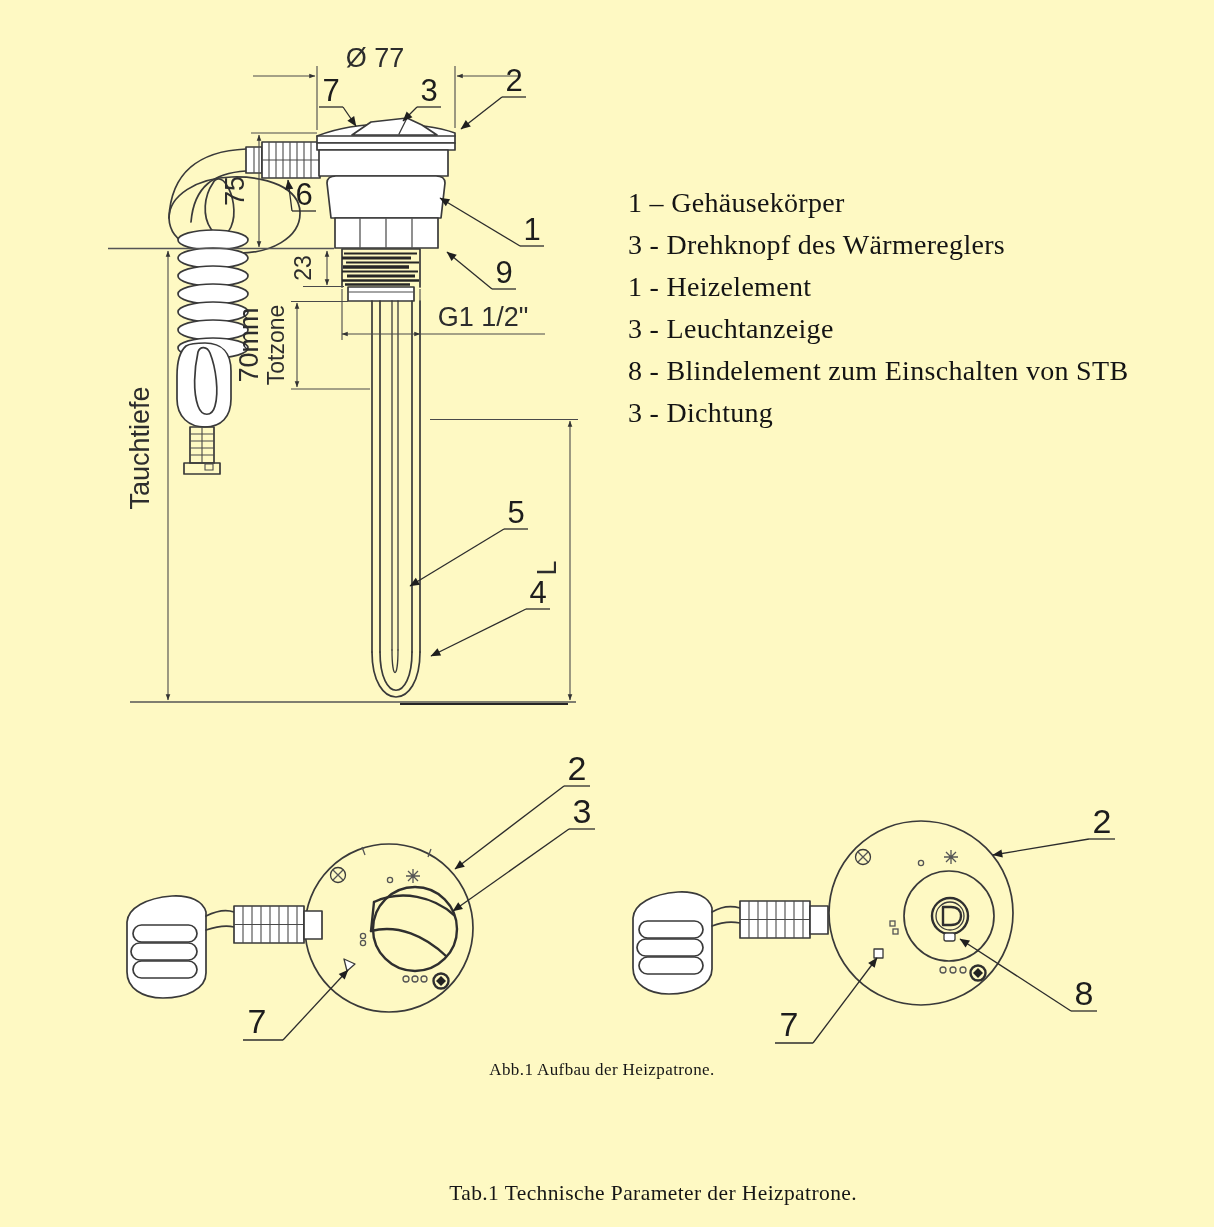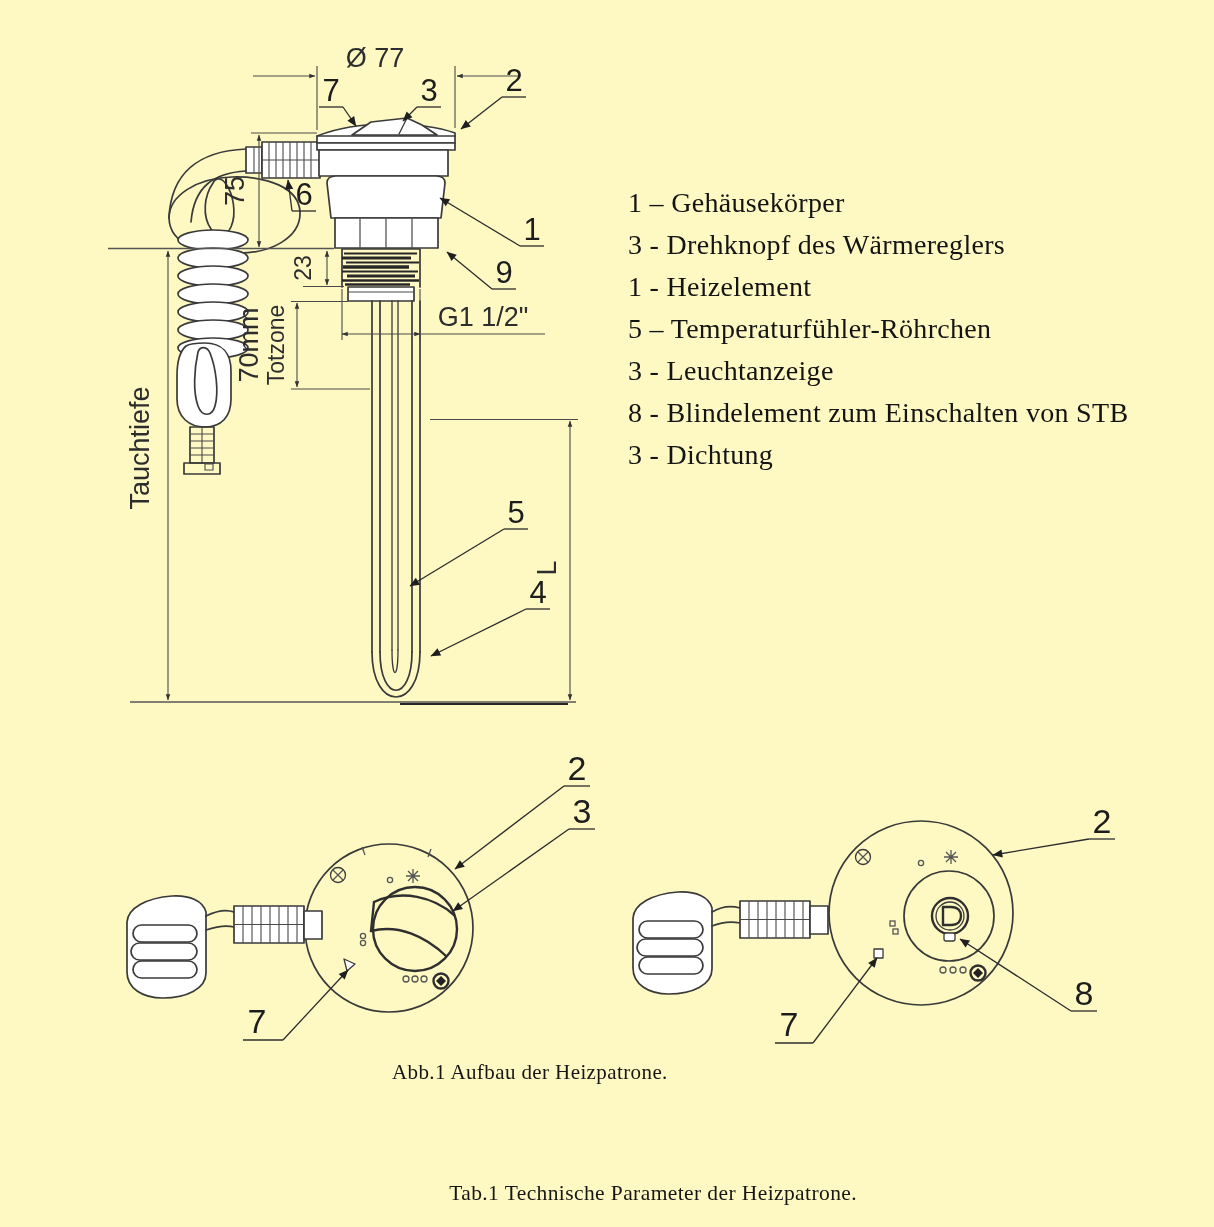--- a/index.html
+++ b/index.html
@@ -13,22 +13,22 @@
   .thin2{fill:none;stroke:#555;stroke-width:1.3;}
   .th{stroke:#262626;fill:none;}
   .leader{fill:none;stroke:#2c2c2c;stroke-width:1.3;}
   .wfill{fill:#ffffff;}
   .dim{font-family:"Liberation Sans",sans-serif;font-size:27px;fill:#2d2d2d;}
   .dim-sm{font-family:"Liberation Sans",sans-serif;font-size:23px;fill:#2d2d2d;}
   .co{font-family:"Liberation Sans",sans-serif;font-size:31px;fill:#1d1d1d;}
   .co-lg{font-family:"Liberation Sans",sans-serif;font-size:34px;fill:#1d1d1d;}
   .legend{position:absolute;left:628px;top:182px;color:#141414;font-size:28px;letter-spacing:.3px;}
   .legend-item{height:42px;line-height:42px;white-space:nowrap;}
-  .caption-fig{position:absolute;left:392px;top:1060px;width:420px;text-align:left;
-               color:#161616;font-size:21px;letter-spacing:.4px;}
+  .caption-fig{position:absolute;left:392px;top:1060px;width:420px;text-align:center;
+               color:#161616;font-size:17px;letter-spacing:.4px;}
   .caption-tab{position:absolute;left:417px;top:1181px;width:440px;text-align:right;
                color:#161616;font-size:21.5px;letter-spacing:.4px;}
 </style>
 </head>
 <body>
 
 <div class="page">
 
 <svg width="1214" height="1227" viewBox="0 0 1214 1227">
   <defs>
@@ -293,21 +293,20 @@
       <path class="leader" d="M775,1043 H813"></path>
       <path class="leader" marker-end="url(#ah2)" d="M813,1043 L877,958"></path>
     </g>
   </g>
 </svg>
 
 <div class="legend">
   <div class="legend-item"><span>1 – Gehäusekörper</span></div>
   <div class="legend-item"><span>3 - Drehknopf des Wärmereglers</span></div>
   <div class="legend-item"><span>1 - Heizelement</span></div>
-  <div class="legend-item"><span>5 – Temperaturfühler-Röhrchen</span></div>
   <div class="legend-item"><span>3 - Leuchtanzeige</span></div>
   <div class="legend-item"><span>8 - Blindelement zum Einschalten von STB</span></div>
   <div class="legend-item"><span>3 - Dichtung</span></div>
 </div>
 
 <div class="caption-fig">Abb.1 Aufbau der Heizpatrone.</div>
 <div class="caption-tab">Tab.1 Technische Parameter der Heizpatrone.</div>
 
 </div>
 

